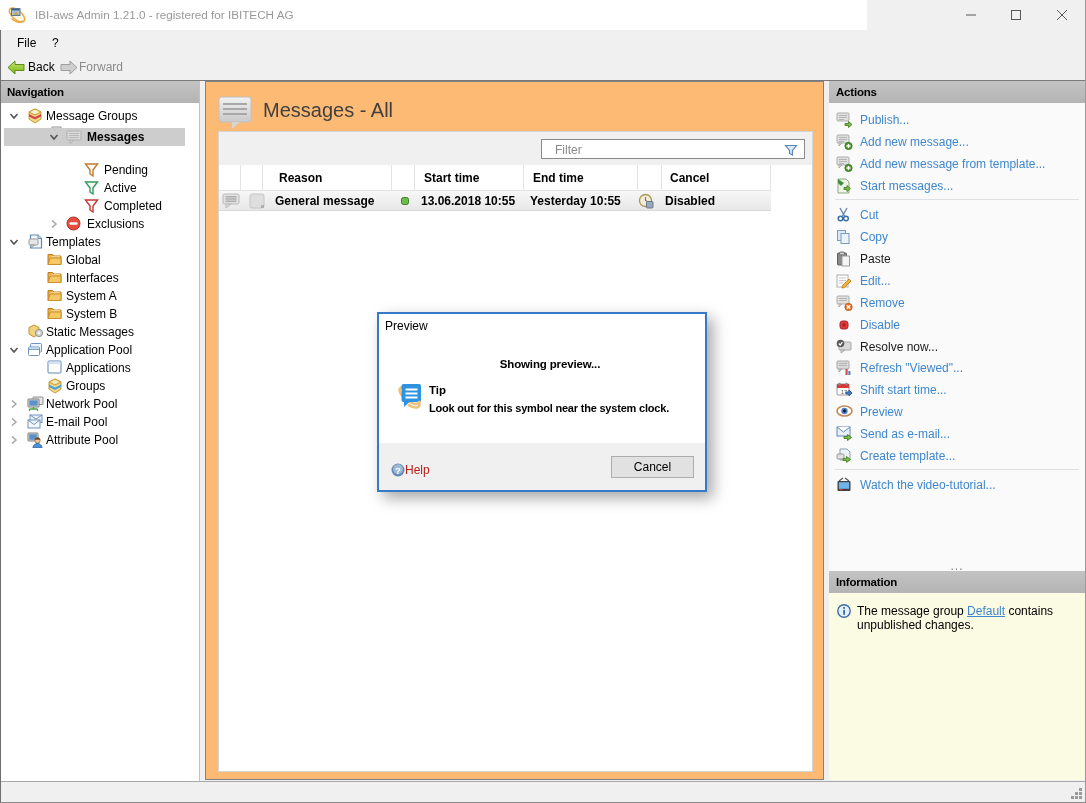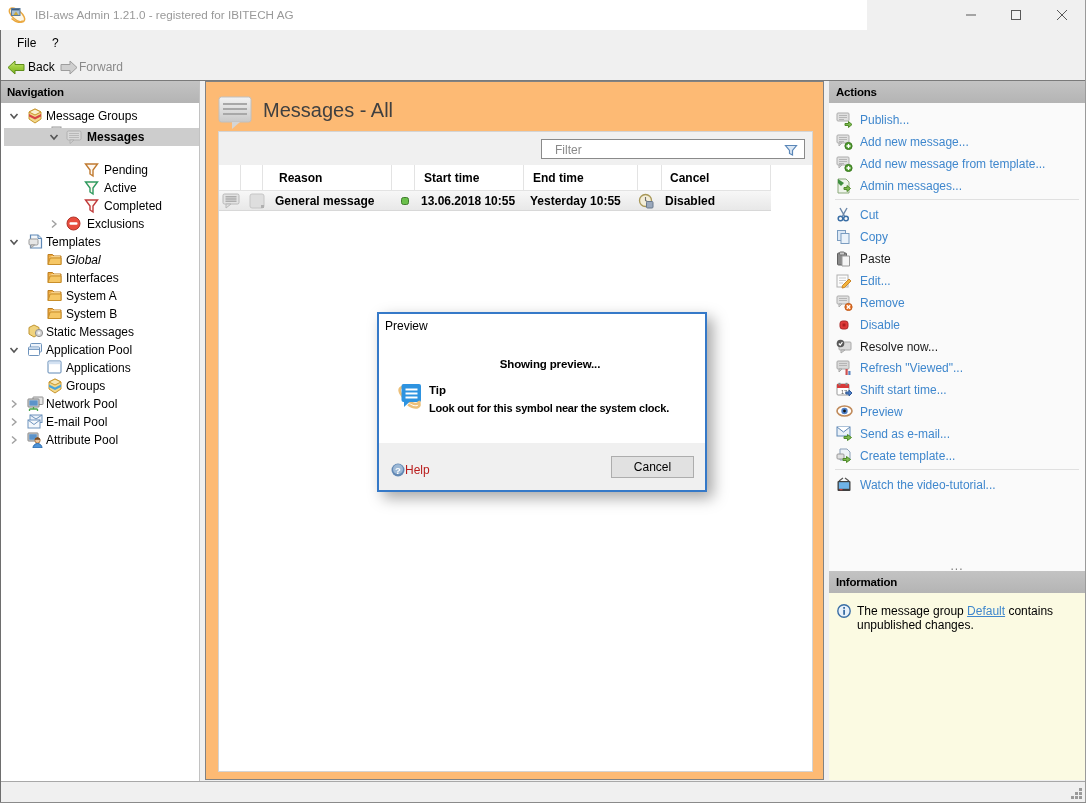--- a/index.html
+++ b/index.html
@@ -98,21 +98,21 @@
         </svg>
         <span class="ticon" style="left:46px"><svg width="17" height="16" viewBox="0 0 17 16">
             <rect x="6" y="1" width="9" height="11" fill="#e8e8e8" stroke="#9a9a9a"></rect>
             <rect x="1" y="3" width="11" height="9" rx="1" fill="#dcdcdc" stroke="#8a8a8a"></rect>
             <rect x="2.5" y="4.5" width="8" height="5.5" fill="#4f8cc9"></rect>
             <path d="M8 15 L11.5 8.5 L15 15 Z" fill="#f5c93c" stroke="#c89a20"></path>
             <text x="11.5" y="14.4" font-size="5.5" text-anchor="middle" fill="#7a5a00" font-weight="bold">!</text>
           </svg></span>
         <span style="position:absolute;left:67px">Default</span>
       </div>
-      <div class="treerow" style="top:25px;left:0;width:199px;background:linear-gradient(90deg,#fff 0,#fff 4px,#cdcdcd 4px);font-weight:bold;">
+      <div class="treerow" style="top:25px;left:0;width:185px;background:linear-gradient(90deg,#fff 0,#fff 4px,#cdcdcd 4px);font-weight:bold;">
         <svg class="chev" style="left:48px" width="12" height="12" viewBox="0 0 12 12">
           <path d="M2.5 4 L6 8 L9.5 4" fill="none" stroke="#555" stroke-width="1.6"></path>
         </svg>
         <span class="ticon" style="left:66px"><svg width="16" height="16" viewBox="0 0 16 16">
             <rect x="1" y="2" width="14" height="9" rx="1.5" fill="#d9d9d9" stroke="#b0b0b0"></rect>
             <path d="M4 11 L4 14.5 L8 11 Z" fill="#d9d9d9" stroke="#b0b0b0"></path>
             <g stroke="#b9b9b9" stroke-width="1">
               <line x1="3" y1="4.5" x2="13" y2="4.5"></line>
               <line x1="3" y1="6.5" x2="13" y2="6.5"></line>
               <line x1="3" y1="8.5" x2="13" y2="8.5"></line>
@@ -154,21 +154,21 @@
           <path d="M2.5 4 L6 8 L9.5 4" fill="none" stroke="#555" stroke-width="1.6"></path>
         </svg>
         <span class="ticon" style="left:27px"><svg width="16" height="16" viewBox="0 0 16 16">
             <path d="M3.5 1 H11 L14.5 4.5 V14 H3.5 Z" fill="#f4f8fc" stroke="#5f88b5" stroke-width="1.2"></path>
             <path d="M11 1 L11 4.5 L14.5 4.5" fill="#d8e4f0" stroke="#5f88b5"></path>
             <rect x="2" y="5" width="9" height="6" rx="1.2" fill="#e6e6e6" stroke="#9a9a9a"></rect>
             <path d="M4 11 L4 14 L7.5 11 Z" fill="#e6e6e6" stroke="#9a9a9a"></path>
           </svg></span>
         <span style="position:absolute;left:46px">Templates</span>
       </div>
-      <div class="treerow" style="top:148px;left:0;width:199px;font-style:italic;">
+      <div class="treerow" style="top:148px;left:0;width:199px;">
         <span class="ticon" style="left:47px"><svg width="15" height="14" viewBox="0 0 15 14">
             <path d="M1 2.5 L1 12.5 L14 12.5 L14 4 L7 4 L5.5 2.5 Z" fill="#eda93f" stroke="#bc7d1f"></path>
             <path d="M1.8 5.5 L5 4.2 L13.2 4.2 L13.2 5.5 Z" fill="#fce3a8"></path>
             <path d="M1 12.5 L3.2 6 L14 6 L14 12.5 Z" fill="#f6c765" stroke="#c98f2a"></path>
           </svg></span>
         <span style="position:absolute;left:66px">Global</span>
       </div>
       <div class="treerow" style="top:166px;left:0;width:199px;">
         <span class="ticon" style="left:47px"><svg width="15" height="14" viewBox="0 0 15 14">
             <path d="M1 2.5 L1 12.5 L14 12.5 L14 4 L7 4 L5.5 2.5 Z" fill="#eda93f" stroke="#bc7d1f"></path>
@@ -381,21 +381,21 @@
             <path d="M12.5 10 V14 M10.5 12 H14.5" stroke="#fff" stroke-width="1.3"></path>
           </svg></span>
         <span class="atext">Add new message from template...</span>
       </div>
       <div class="aitem" style="top:74px;left:0;width:256px">
         <span class="aicon"><svg width="16" height="16" viewBox="0 0 16 16">
             <path d="M2 1 H10 L13 4 V15 H2 Z" fill="#eef4ea" stroke="#8aa87a"></path>
             <path d="M2 1 L8 5 L5 8 L2 5 Z" fill="#3f8f3f"></path>
             <path d="M8 9.5 L11 9.5 L11 7.5 L14.5 10.5 L11 13.5 L11 11.5 L8 11.5 Z" fill="#7cb94e" stroke="#4e8a28"></path>
           </svg></span>
-        <span class="atext">Admin messages...</span>
+        <span class="atext">Start messages...</span>
       </div>
       <div class="asep" style="top:96px"></div>
       <div class="aitem" style="top:103px;left:0;width:256px">
         <span class="aicon"><svg width="15" height="16" viewBox="0 0 15 16">
             <path d="M4 1 L8.5 9 M11 1 L6.5 9" stroke="#6a86a8" stroke-width="1.4" fill="none"></path>
             <circle cx="4.5" cy="11.5" r="2.3" fill="none" stroke="#3a6ea5" stroke-width="1.5"></circle>
             <circle cx="10" cy="11.5" r="2.3" fill="none" stroke="#3a6ea5" stroke-width="1.5"></circle>
           </svg></span>
         <span class="atext">Cut</span>
       </div>

